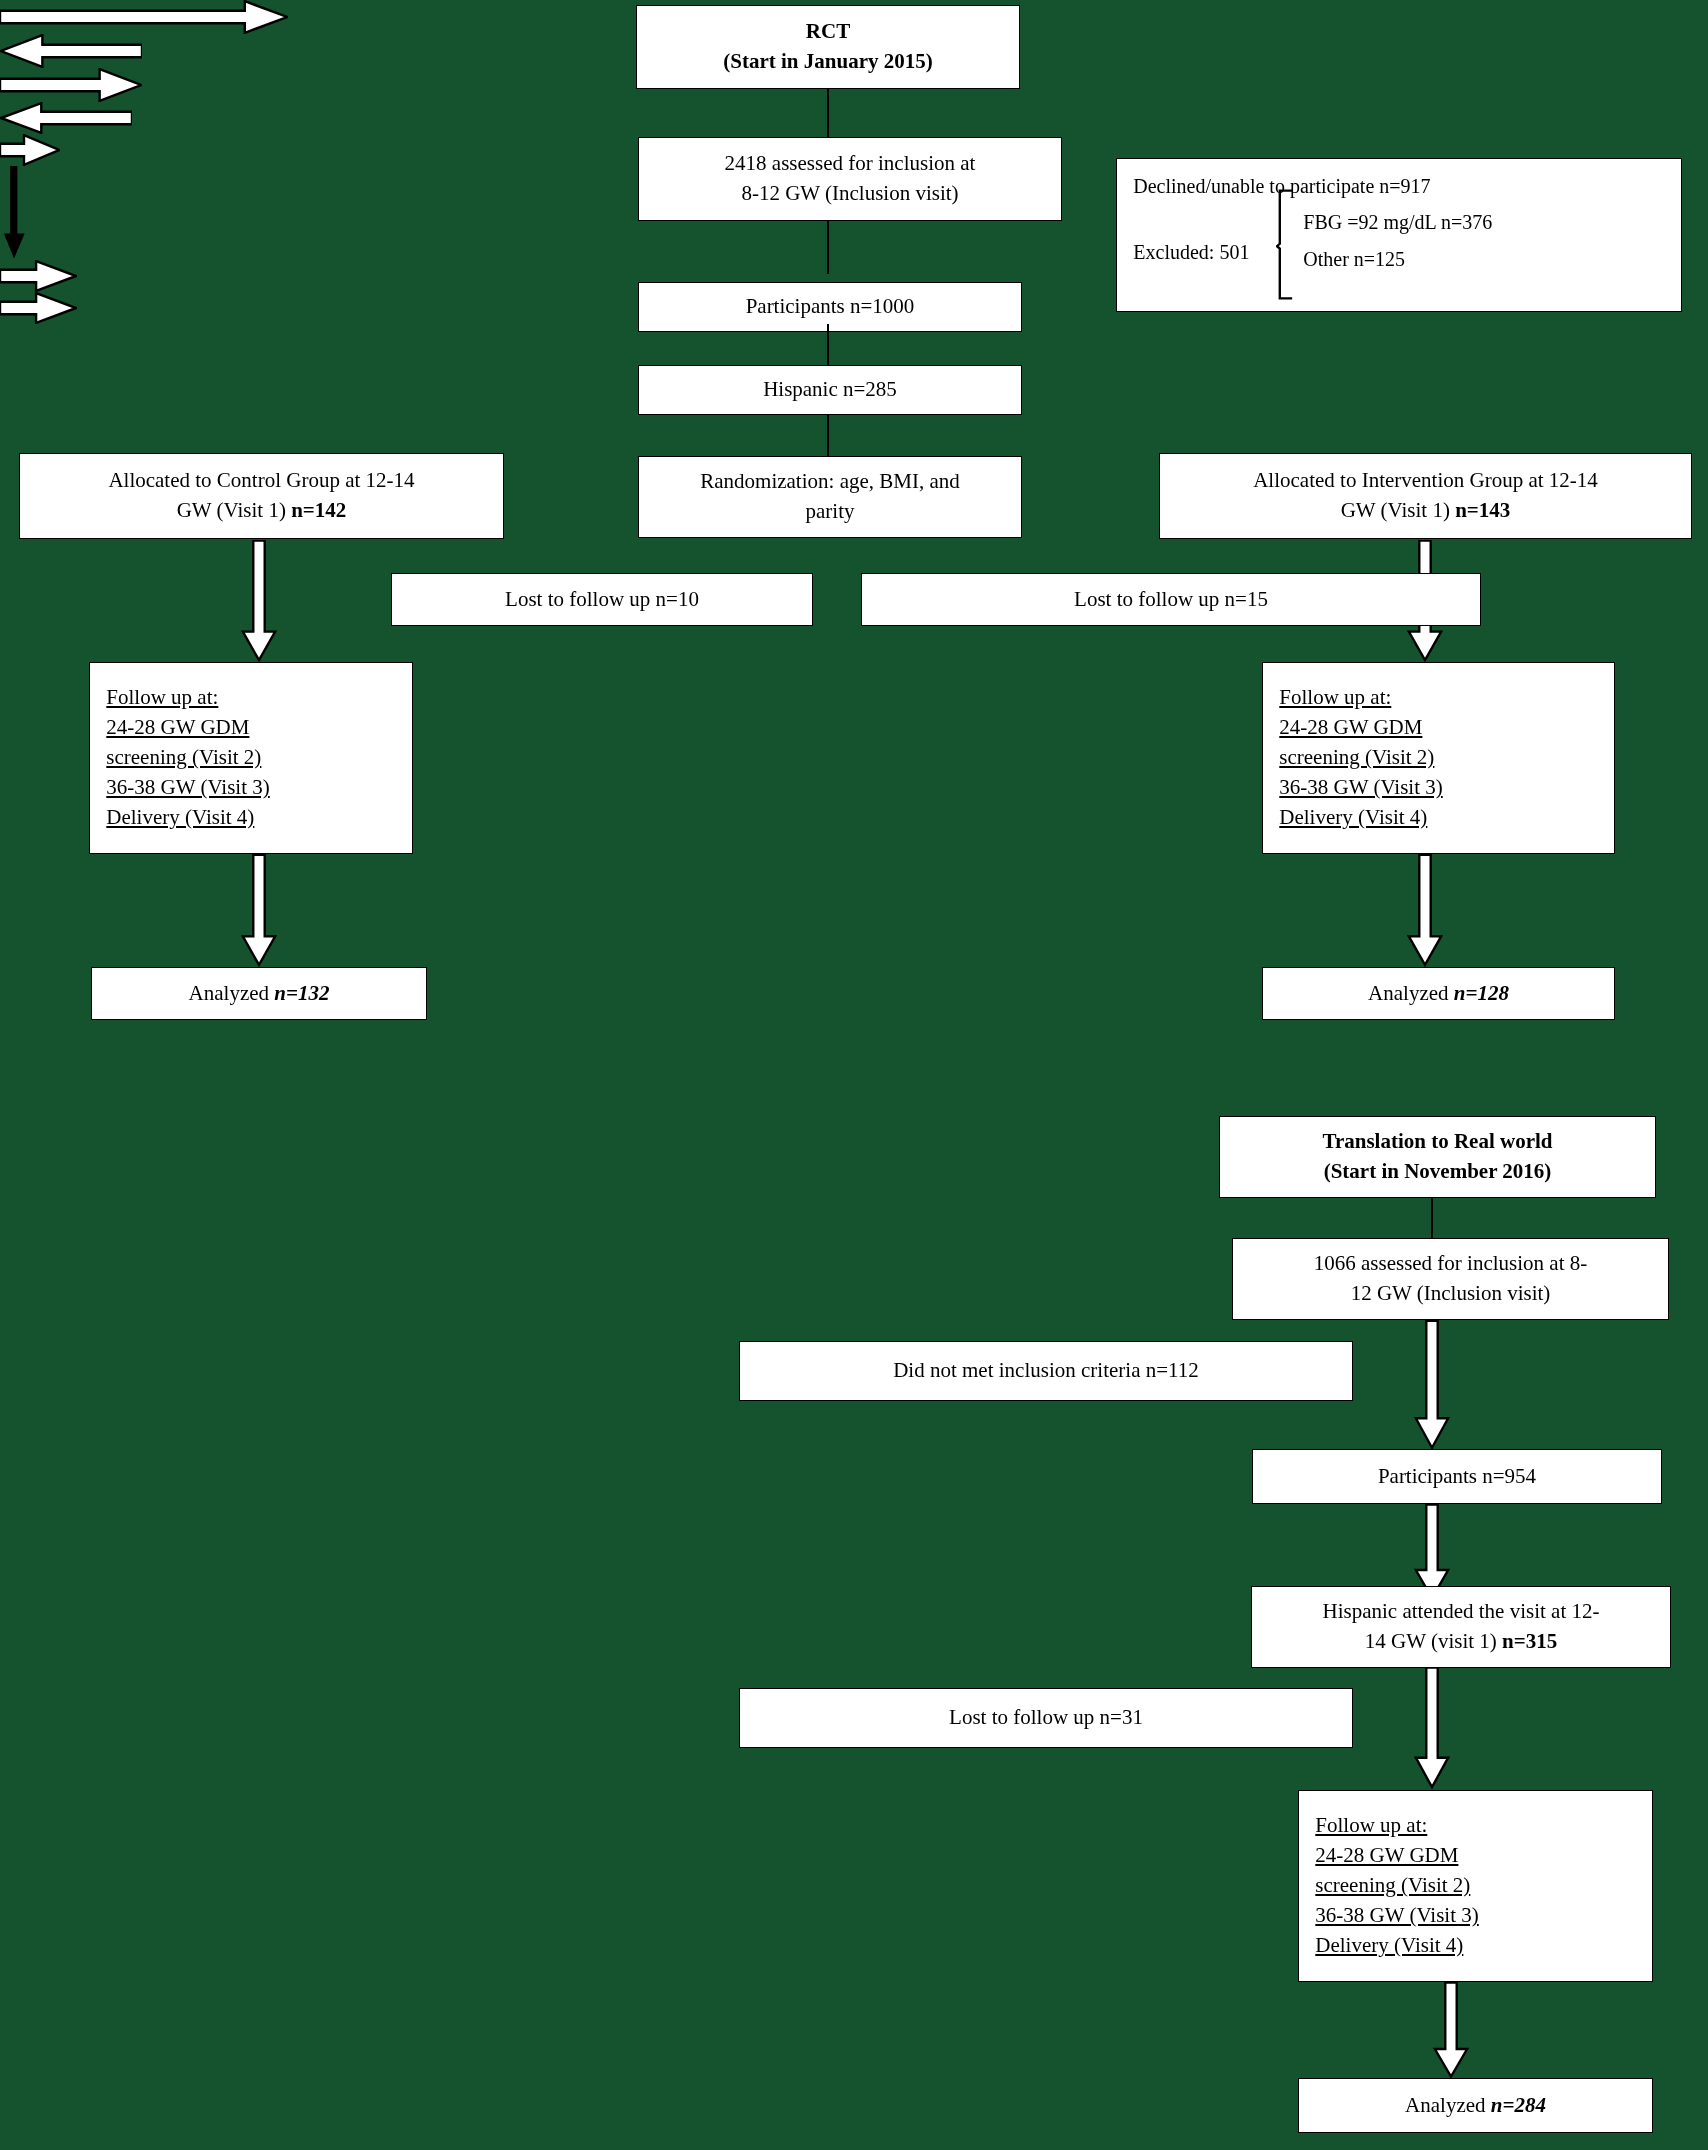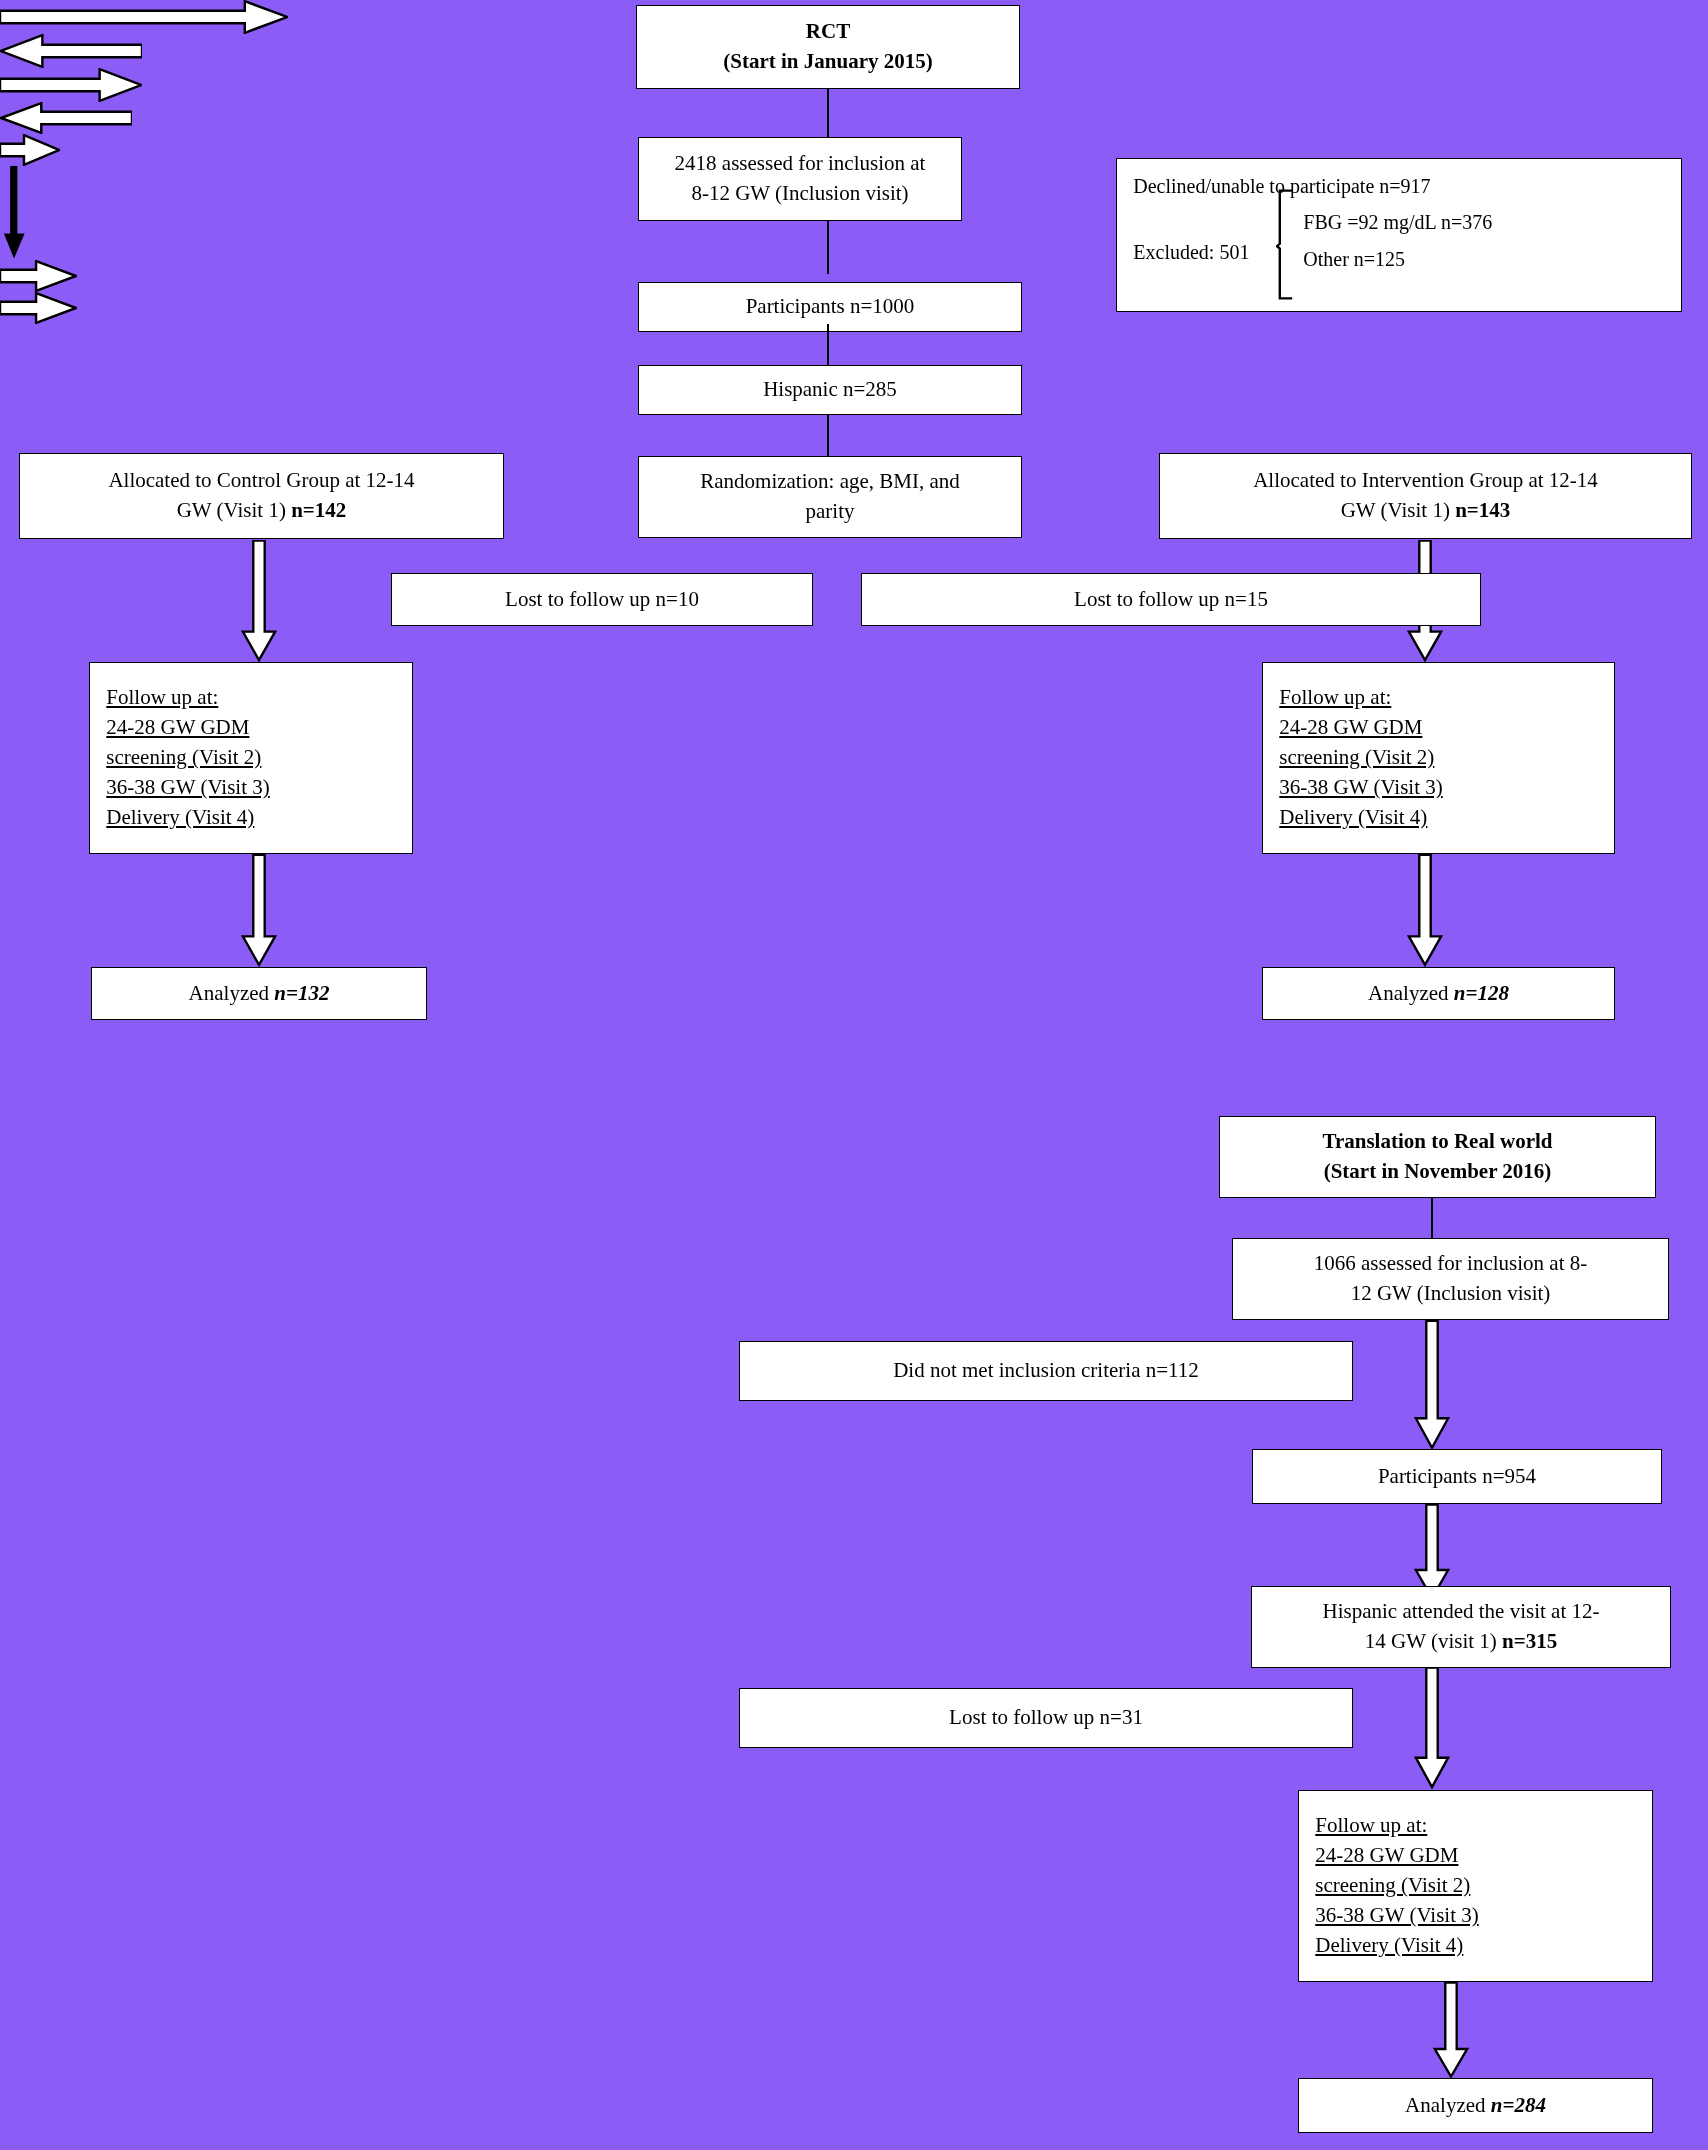--- a/index.html
+++ b/index.html
@@ -5,21 +5,21 @@
 <style>
   html,body{margin:0;padding:0;background:#ffffff;}
   body{
     font-family:"Liberation Serif","DejaVu Serif",serif;
     color:#000;
   }
   #canvas{
     position:relative;
     width:1709px;
     height:2151px;
-    background:#8b5cf6;
+    background:#14532d;
     overflow:hidden;
   }
   .box{
     position:absolute;
     border:1.9px solid #000;
     background:#fff;
     box-sizing:border-box;
     display:flex;
     align-items:center;
     justify-content:center;
@@ -62,21 +62,21 @@
 
   <div class="box title-box" style="left:636px;top:4.8px;width:384px;height:84px;">
     <div class="lines">
       <div>RCT</div>
       <div>(Start in January 2015)</div>
     </div>
   </div>
 
   <div class="vline" style="left:827px;top:89px;height:48px;"></div>
 
-  <div class="box" style="left:638px;top:137px;width:324px;height:84px;">
+  <div class="box" style="left:638px;top:137px;width:424px;height:84px;">
     <div class="lines">
       <div>2418 assessed for inclusion at</div>
       <div>8-12 GW (Inclusion visit)</div>
     </div>
   </div>
 
   <div class="vline" style="left:827px;top:221px;height:53px;"></div>
 
   <div class="arrow-right" style="left:827px;top:228px;width:288px;height:34px;">
     <svg width="288" height="34" viewBox="0 0 600 70">

